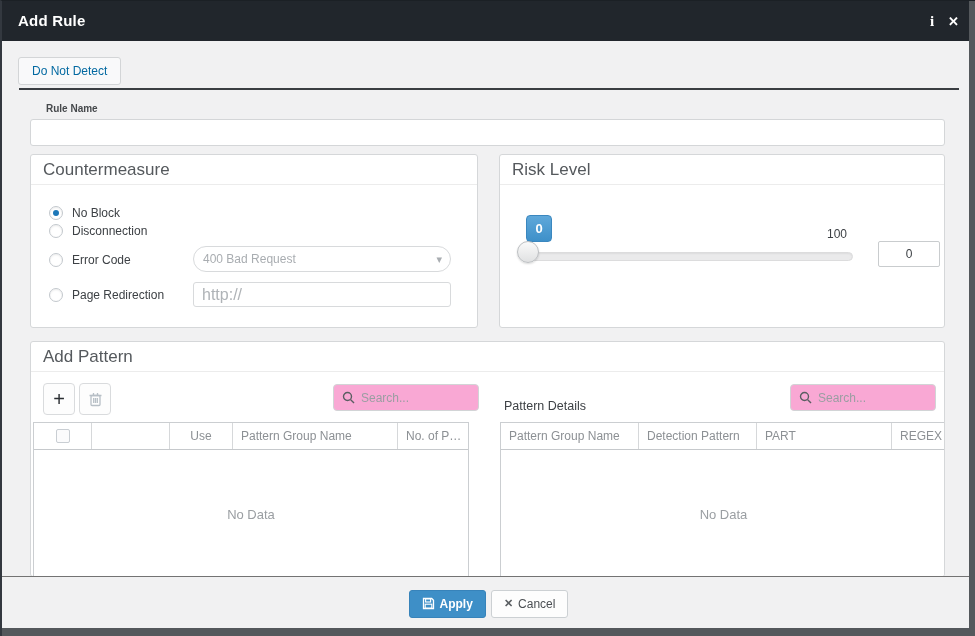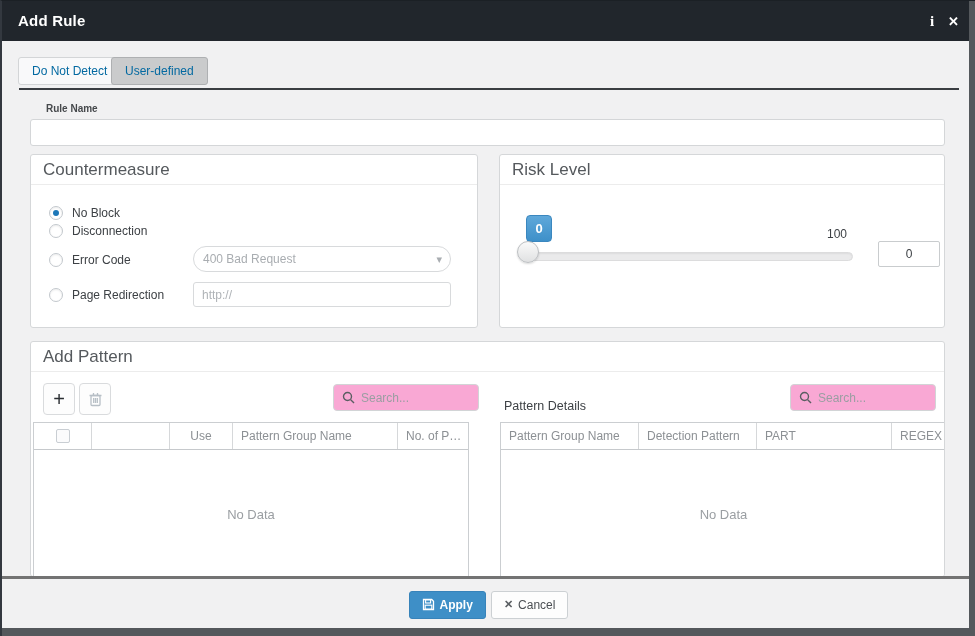--- a/index.html
+++ b/index.html
@@ -52,21 +52,21 @@
   .radio-label { font-size:12px; color:#3d4145; }
   .row-noblock { top:51px; }
   .row-disc { top:69px; }
   .row-error { top:98px; }
   .row-redir { top:133px; }
   .cm-select { position:absolute; left:162px; top:91px; width:258px; height:26px; background:#fff;
                border:1px solid #d8dadc; border-radius:13px; font-size:12px; color:#a9adb1;
                line-height:24px; padding:0 20px 0 9px; cursor:pointer; }
   .cm-select .caret { position:absolute; right:8px; top:0; line-height:24px; font-size:11px; color:#a9adb1; }
   .cm-url { position:absolute; left:162px; top:127px; width:258px; height:25px; border:1px solid #d8dadc;
-            border-radius:3px; font-size:12px; padding:0 8px; color:#333; outline:none; }
+            border-radius:3px; font-size:16px; padding:0 8px; color:#333; outline:none; }
   .cm-url::placeholder { color:#afb3b7; }
 
   
   .rl-tooltip { position:absolute; left:26px; top:60px; width:26px; height:27px; border-radius:4px;
                 background:linear-gradient(#5fa8da,#3e90c9); border:1px solid #3a87bf;
                 color:#fff; font-size:13px; font-weight:bold; text-align:center; line-height:25px; }
   .rl-track { position:absolute; left:27px; top:97px; width:326px; height:9px; border-radius:5px;
               background:#eaeaeb; border:1px solid #dcdcdd; box-shadow:inset 0 1px 2px rgba(0,0,0,.06); cursor:pointer; }
   .rl-handle { position:absolute; left:17px; top:86px; width:22px; height:22px; border-radius:50%;
                background:linear-gradient(#fafafa,#e0e1e2); border:1px solid #bcbfc2;
@@ -101,21 +101,21 @@
            border-right:1px solid #d6d8da; padding:0 8px; white-space:nowrap; overflow:hidden; }
   .gcell:last-child { border-right:none; }
   .gcell.center { text-align:center; padding:0; }
   .chkwrap { display:flex; align-items:center; justify-content:center; }
   .chk { width:14px; height:14px; border:1px solid #c9ced3; border-radius:2px; background:#fbfbfc; cursor:pointer; }
   .gbody { height:128px; display:flex; align-items:center; justify-content:center; }
   .nodata { font-size:13px; color:#9a9ea2; }
 
   
   .footer { position:absolute; left:0; top:575px; width:100%; height:54px; background:#f1f1f2;
-            border-top:3px solid #737373; z-index:40; display:flex; align-items:center;
+            border-top:1px solid #737373; z-index:40; display:flex; align-items:center;
             justify-content:center; gap:5px; }
   .btn { height:28px; border-radius:3px; font-size:12px; display:inline-flex; align-items:center;
          gap:5px; padding:0 12px; cursor:pointer; }
   .btn-apply { background:#3e8fc7; border:1px solid #3783ba; color:#fff; font-weight:bold; }
   .btn-cancel { background:#fdfdfd; border:1px solid #ccd0d3; color:#4b4f53; }
   .btn-cancel .x { font-weight:bold; font-size:11px; color:#5a5e62; }
 </style>
 </head>
 <body>
 
@@ -123,21 +123,20 @@
 
   <div class="titlebar">
     <span class="title">Add Rule</span>
     <span class="tb-icons">
       <span class="tb-icon tb-info">i</span>
       <span class="tb-icon tb-close">✕</span>
     </span>
   </div>
 
   <div class="tab tab-1">Do Not Detect</div>
-  <div class="tab tab-2 active">User-defined</div>
   <div class="tab-divider"></div>
 
   <div class="rule-label">Rule Name</div>
   <input class="rule-input" type="text" value="" style="">
 
   <div class="panel panel-cm">
     <div class="panel-title">Countermeasure</div>
 
     <div class="radio-row row-noblock checked">
       <span class="radio"></span>

